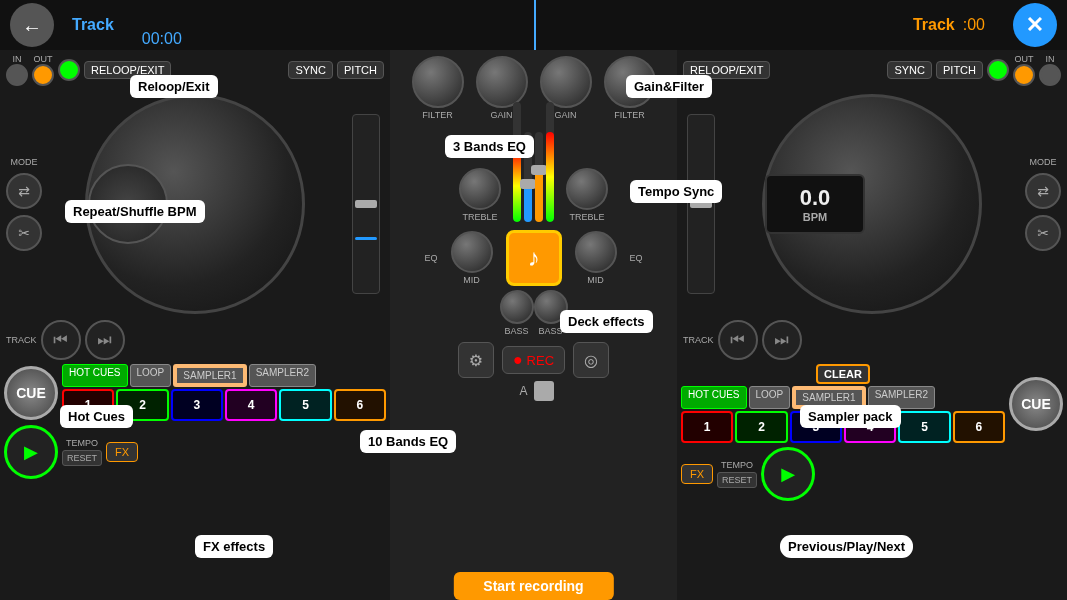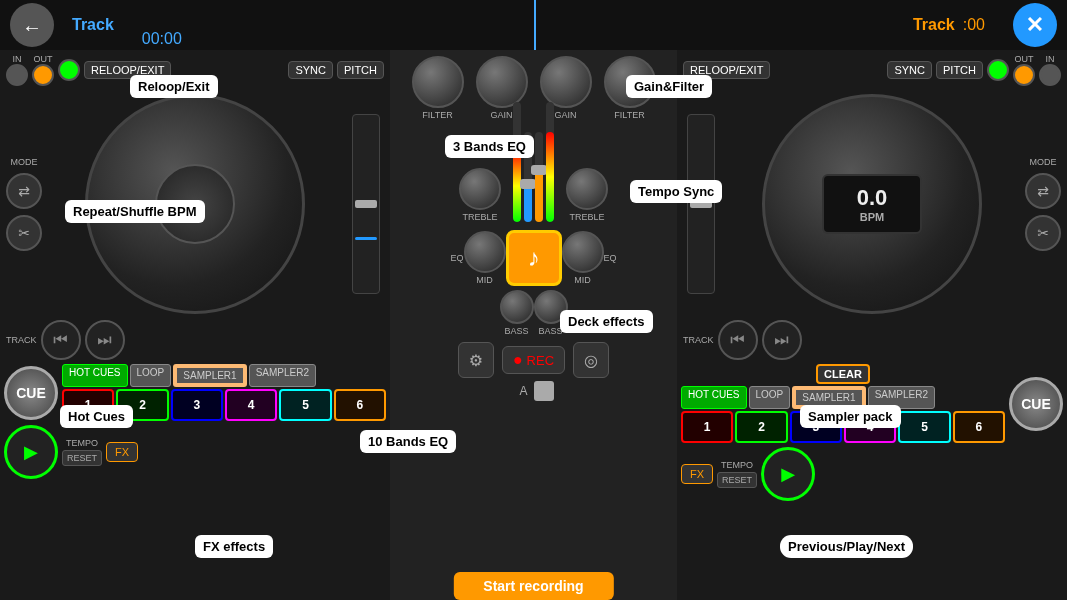--- a/index.html
+++ b/index.html
@@ -142,21 +142,21 @@
     .jog-wheel {
       width: 220px;
       height: 220px;
       border-radius: 50%;
       background: radial-gradient(circle at 40% 35%, #555, #222 60%, #111);
       border: 3px solid #444;
       margin: 4px auto;
       position: relative;
       display: flex;
       align-items: center;
-      justify-content: center;
+      justify-content: flex-start;
     }
     .jog-inner {
       width: 80px; height: 80px;
       border-radius: 50%;
       background: radial-gradient(circle, #444, #222);
       border: 2px solid #555;
       display: flex; align-items: center; justify-content: center;
       color: #888;
       font-size: 10px;
     }
@@ -621,21 +621,21 @@
         <div class="vu-meter">
           <div class="vu-fill" style="height:75%;"></div>
         </div>
       </div>
       <div class="knob">
         <div class="knob-circle knob-md"></div>
         <span class="knob-label">TREBLE</span>
       </div>
     </div>
 
-    <div style="display:flex;align-items:center;justify-content:space-between;padding:2px 6px;">
+    <div style="display:flex;align-items:center;justify-content:space-between;padding:2px 6px;gap:13px;">
       <span class="knob-label">EQ</span>
       <div class="knob">
         <div class="knob-circle knob-md"></div>
         <span class="knob-label">MID</span>
       </div>
 
       <div class="sampler-btn">♪</div>
       <div class="knob">
         <div class="knob-circle knob-md"></div>
         <span class="knob-label">MID</span>

